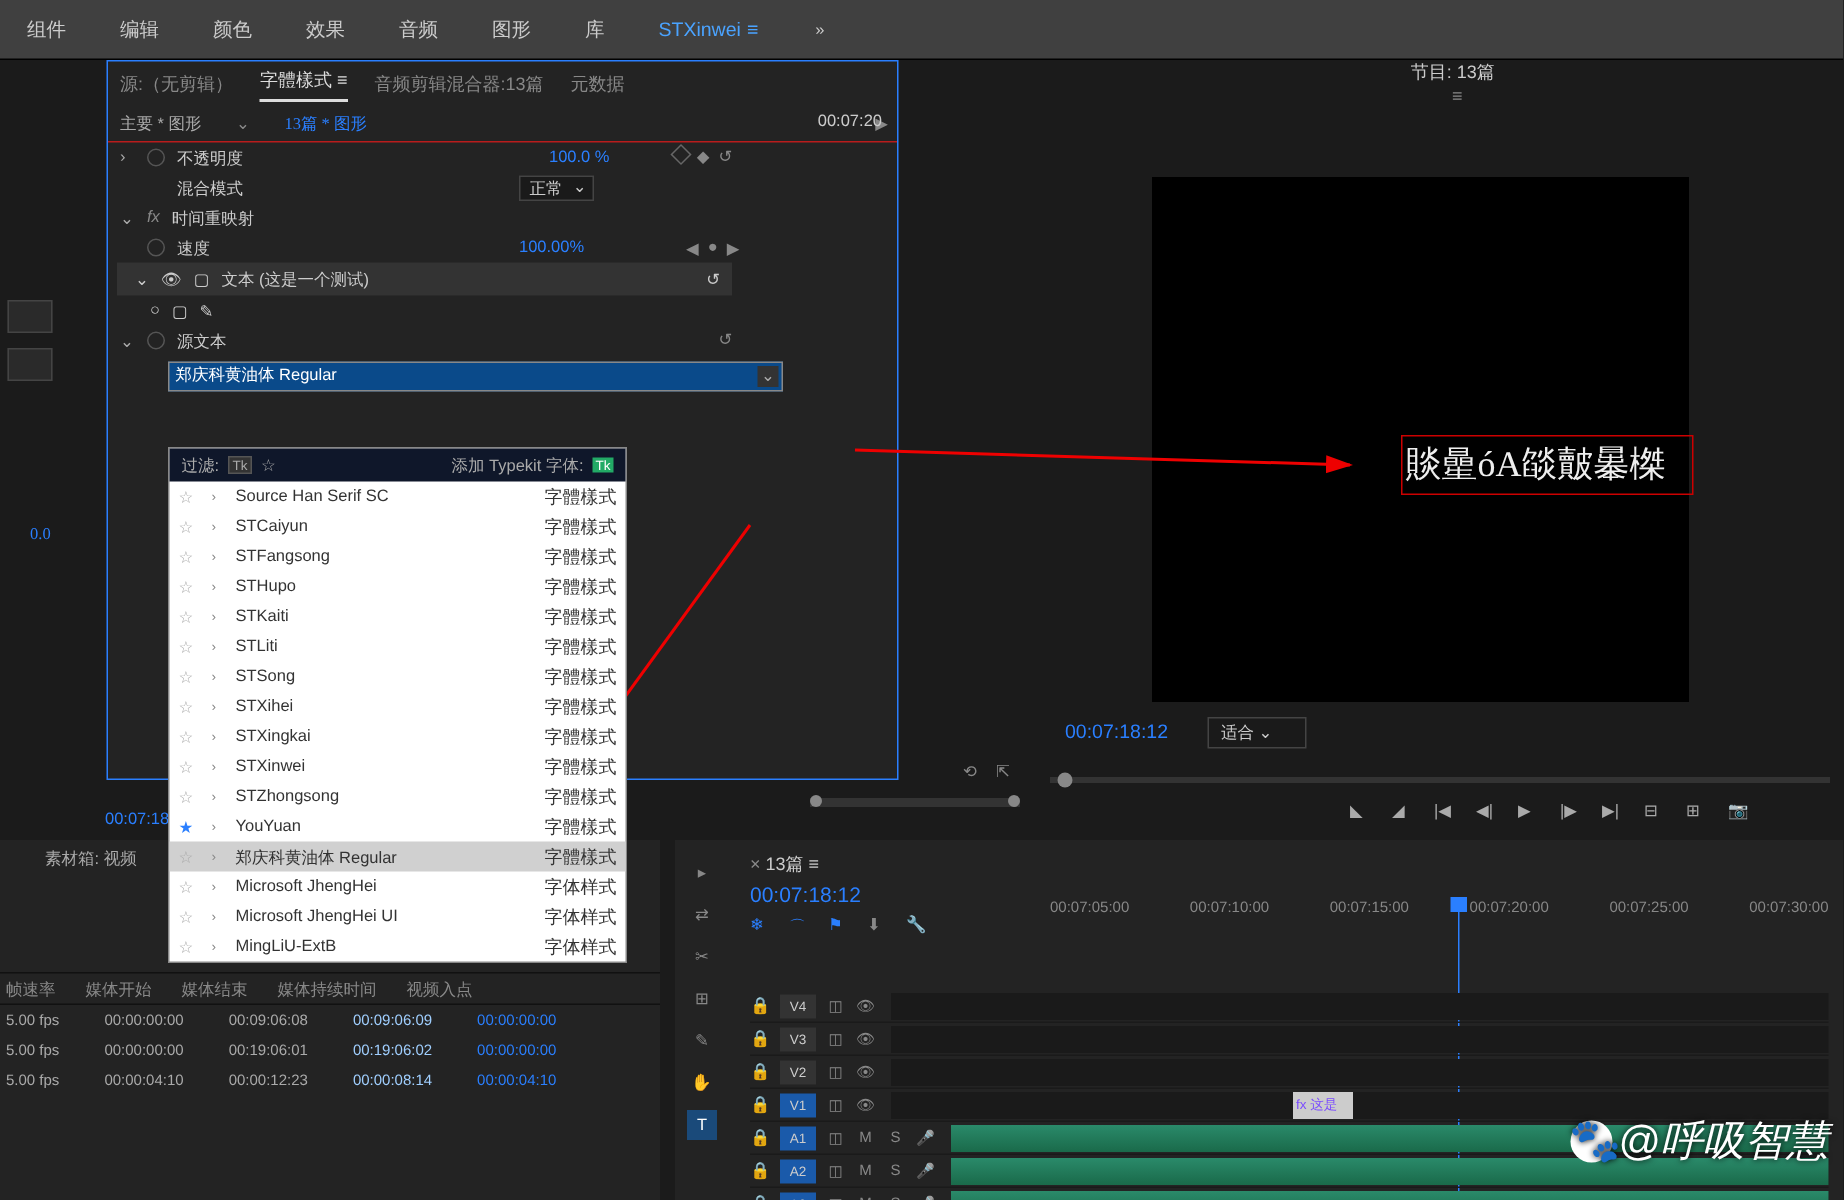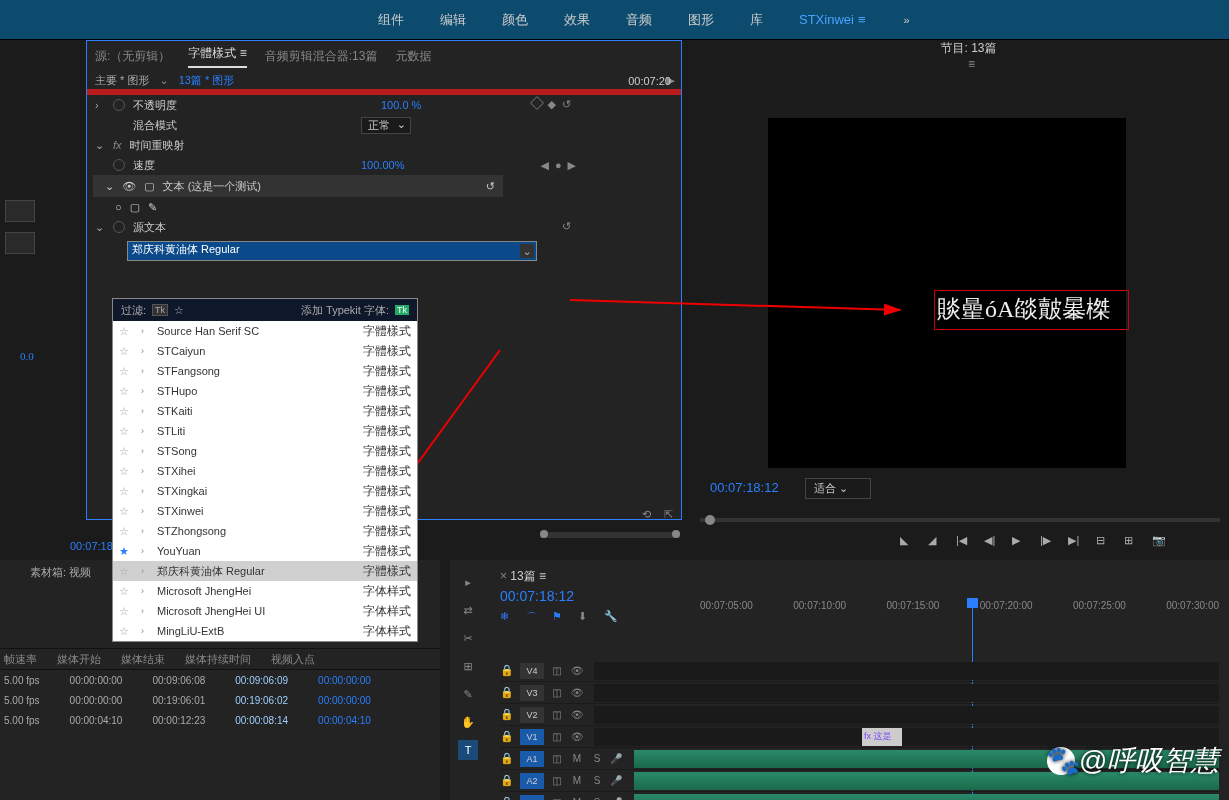--- a/index.html
+++ b/index.html
@@ -1,30 +1,30 @@
 <!DOCTYPE html>
 <html><head>
 <meta charset="utf-8">
 <style>
 * { margin:0; padding:0; box-sizing:border-box; font-family:"Segoe UI",Arial,sans-serif; }
 body { background:#1b1b1b; color:#ccc; width:1229px; height:800px; overflow:hidden; font-size:11px; position:relative; }
-.topbar { height:40px; background:#0c4a6e; display:flex; align-items:center; padding-left:360px; border-bottom:1px solid #000; }
+.topbar { height:40px; background:#404040; display:flex; align-items:center; border-bottom:1px solid #000; }
 .topbar .menu-item { padding:0 18px; color:#ccc; cursor:pointer; font-size:13px; }
 .topbar .menu-item.active { color:#4aa3ff; }
 .topbar .chev { color:#4aa3ff; margin-left:4px; }
 .topbar .over { margin-left:20px; color:#ccc; }
 
 .main { position:relative; height:760px; }
-.panel-effects { position:absolute; left:86px; top:0; width:596px; height:480px; border:1px solid #2a7fff; background:#232323; }
+.panel-effects { position:absolute; left:71px; top:0; width:528px; height:480px; border:1px solid #2a7fff; background:#232323; }
 .panel-effects .tabs { height:30px; display:flex; align-items:center; padding-left:8px; gap:18px; font-size:12px; }
 .panel-effects .tabs .tab { color:#888; }
 .panel-effects .tabs .tab.active { color:#ddd; border-bottom:2px solid #ddd; padding-bottom:4px; }
-.panel-effects .header2 { height:24px; display:flex; align-items:center; padding-left:8px; gap:10px; border-bottom:6px solid #b91c1c; }
+.panel-effects .header2 { height:24px; display:flex; align-items:center; padding-left:8px; gap:23px; border-bottom:1px solid #b91c1c; }
 .panel-effects .header2 .lbl { color:#aaa; }
-.panel-effects .header2 .link { color:#2a7fff; }
+.panel-effects .header2 .link { color:#2a7fff;font-family:Liberation Serif, serif; }
 .panel-effects .timecode-hdr { position:absolute; right:10px; top:34px; color:#ccc; font-size:11px; }
 .panel-effects .rows { position:relative; }
 .panel-effects .row { height:20px; display:flex; align-items:center; padding-left:8px; gap:8px; }
 .panel-effects .row .twist { color:#aaa; width:10px; }
 .panel-effects .row .clock { width:12px; height:12px; border:1px solid #555; border-radius:50%; }
 .panel-effects .row .label { color:#ccc; flex:0 0 120px; }
 .panel-effects .row .value { color:#2a7fff; margin-left:120px; }
 .panel-effects .row .select { background:#1a1a1a; border:1px solid #444; color:#ccc; padding:0 20px 0 6px; margin-left:100px; font-size:11px; position:relative; }
 .panel-effects .row .right-icons { margin-left:auto; margin-right:105px; display:flex; gap:6px; color:#888; }
 .panel-effects .row .keyf { width:10px; height:10px; border:1px solid #666; transform:rotate(45deg); }

